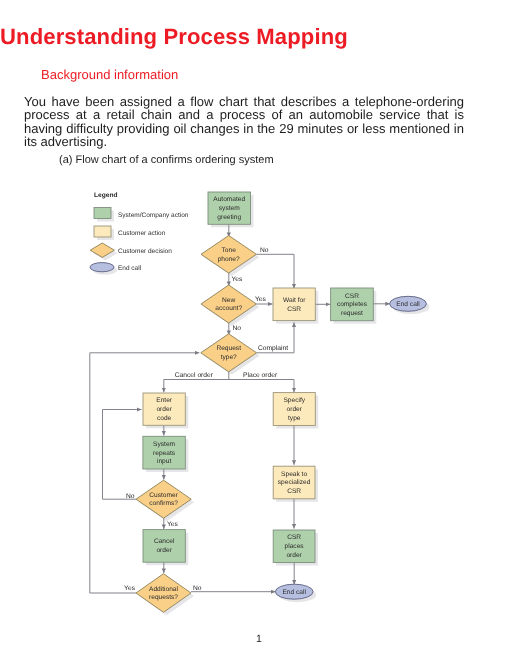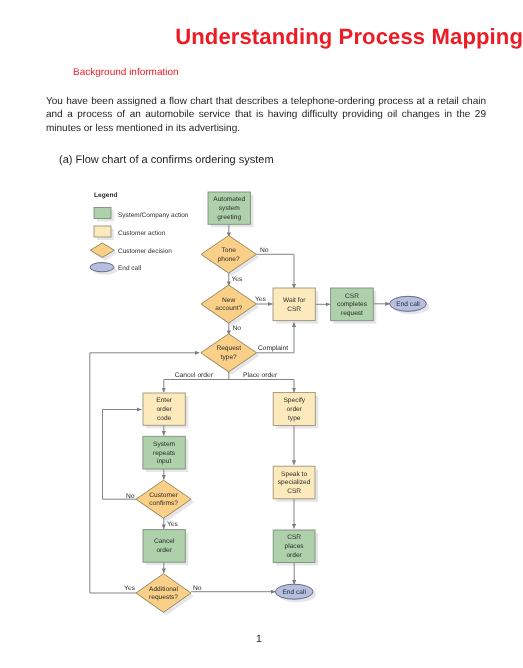--- a/index.html
+++ b/index.html
@@ -1,21 +1,21 @@
 <!DOCTYPE html>
 <html><head>
 <meta charset="utf-8">
 <style>
   html,body{margin:0;padding:0;}
   *{-webkit-font-smoothing:antialiased;text-rendering:geometricPrecision;}
   body{width:523px;height:668px;background:#ffffff;font-family:"Liberation Sans",sans-serif;overflow:hidden;}
   .page{position:relative;width:523px;height:668px;}
-  .doc-title{position:absolute;left:0;top:24px;width:523px;text-align:right;color:#ed1c24;font-size:22.1px;font-weight:bold;font-family:"Liberation Sans",sans-serif;letter-spacing:0.1px;}
-  .section-head{position:absolute;left:41px;top:67px;color:#ed1c24;font-size:10px;margin-left:32px;}
-  .body-par{position:absolute;left:46px;top:95px;width:440px;font-size:10px;color:#1d1d1d;text-align:justify;line-height:13.3px;}
+  .doc-title{position:absolute;left:0;top:24px;width:523px;text-align:left;color:#ed1c24;font-size:22.1px;font-weight:bold;font-family:"Liberation Sans",sans-serif;letter-spacing:0.1px;}
+  .section-head{position:absolute;left:41px;top:67px;color:#ed1c24;font-size:13px;}
+  .body-par{position:absolute;left:24px;top:95px;width:440px;font-size:13px;color:#1d1d1d;text-align:justify;line-height:13.3px;}
   .caption{position:absolute;left:59px;top:154px;font-size:11px;color:#1d1d1d;}
   .pagenum{position:absolute;left:0;top:633px;width:518px;text-align:center;font-size:10.5px;color:#1d1d1d;}
   svg.flow{position:absolute;left:0;top:178px;}
   .nodetext{font-family:"Liberation Sans",sans-serif;font-size:6.6px;fill:#2b2b2b;}
   .edgelabel{font-family:"Liberation Sans",sans-serif;font-size:6.7px;fill:#1d1d1d;}
   .legendtitle{font-family:"Liberation Sans",sans-serif;font-size:6.6px;font-weight:bold;fill:#2b2b2b;}
   .legendlabel{font-family:"Liberation Sans",sans-serif;font-size:6.5px;fill:#2b2b2b;}
 </style>
 </head>
 <body>

